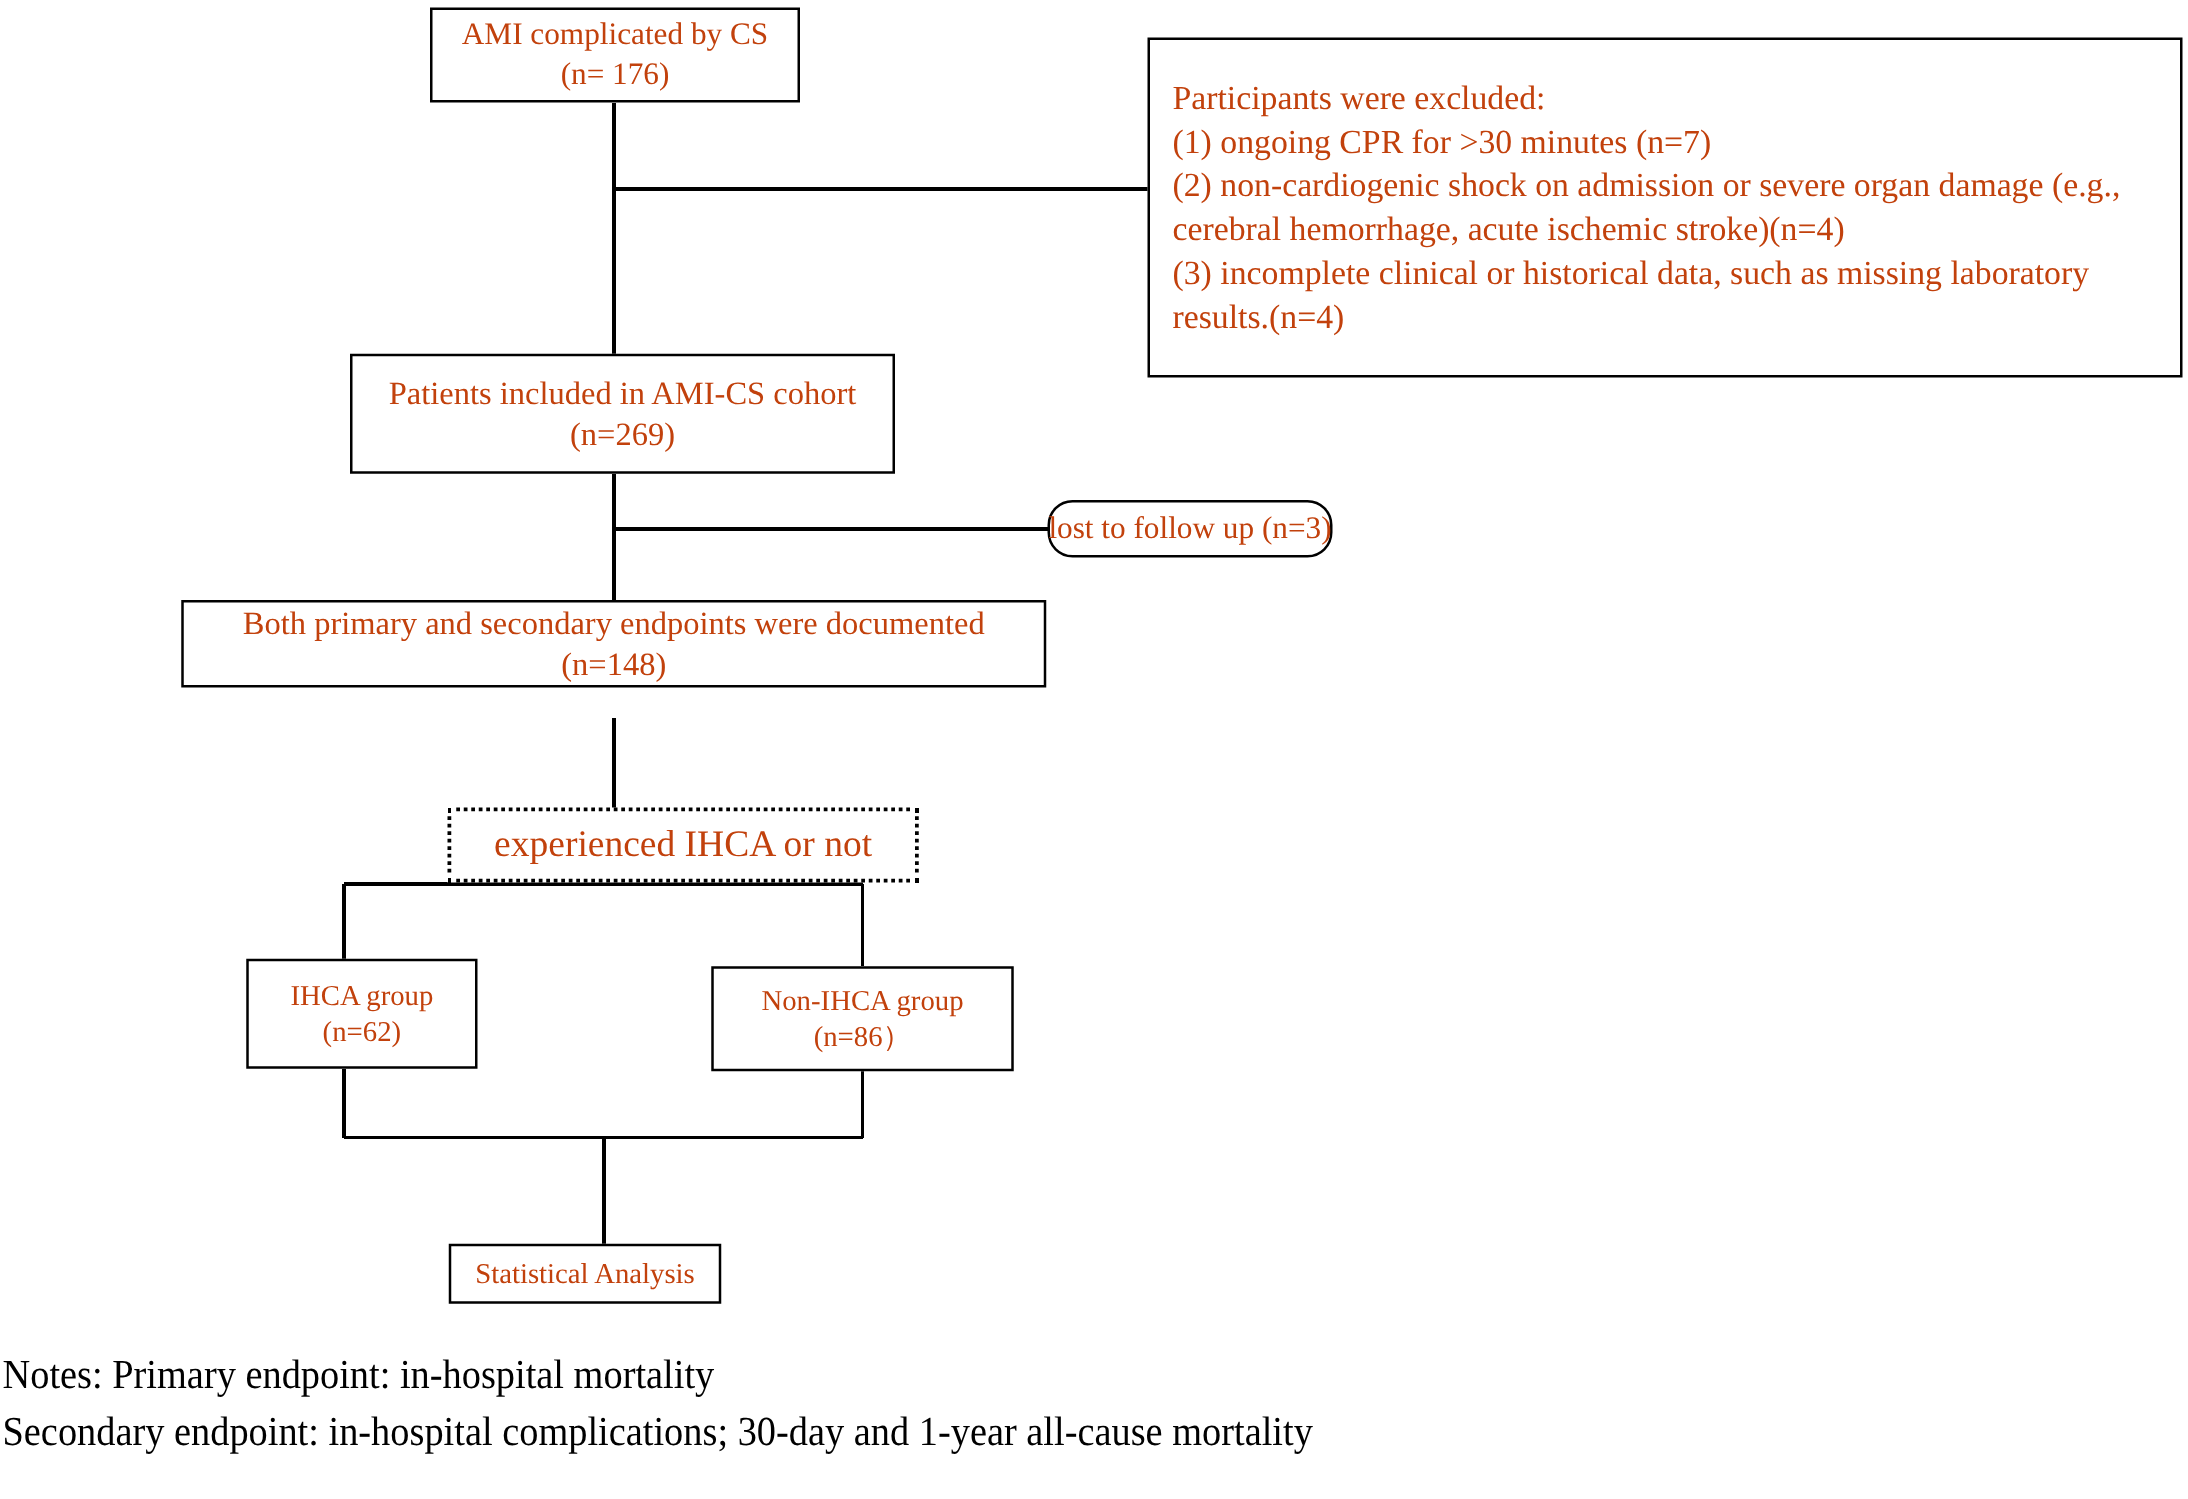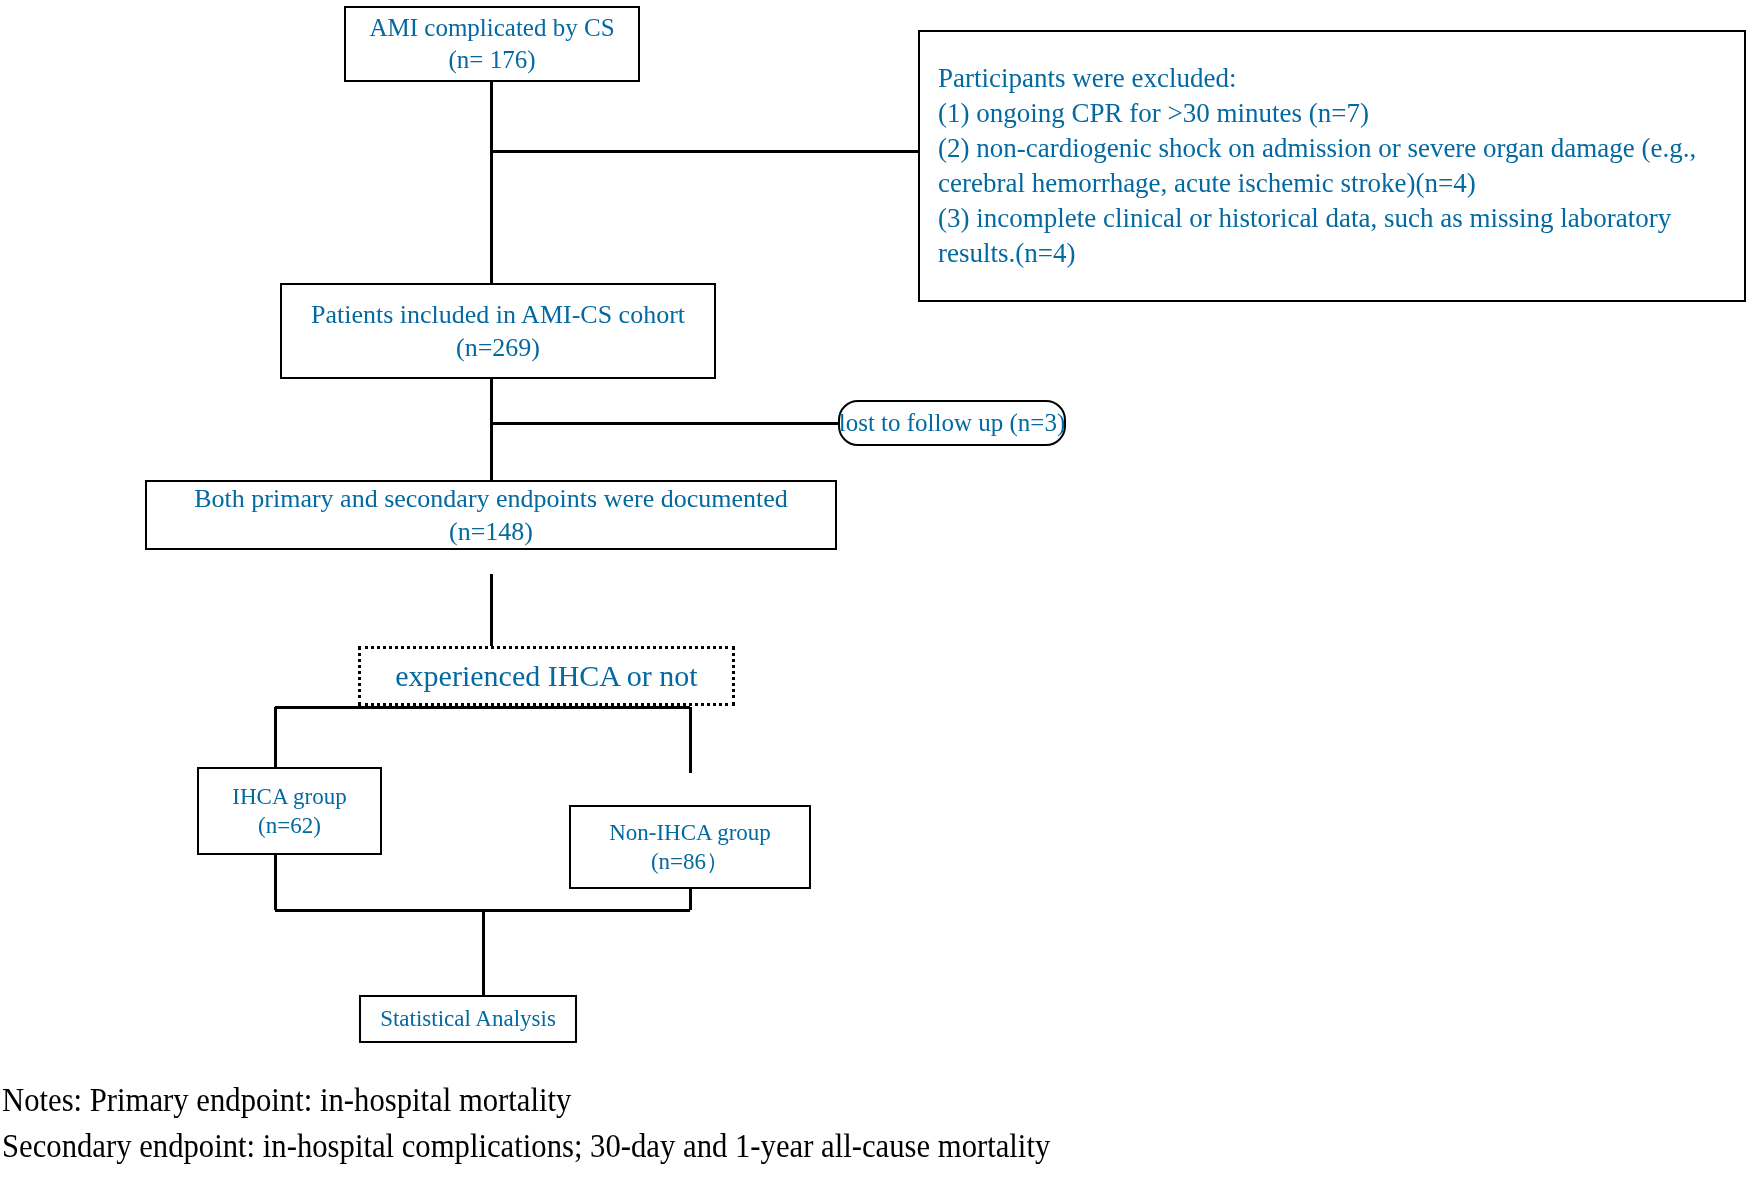--- a/index.html
+++ b/index.html
@@ -28,21 +28,21 @@
     position: absolute;
     box-sizing: border-box;
     border: 2px solid #000000;
     background: #ffffff;
     display: flex;
     flex-direction: column;
     align-items: center;
     justify-content: center;
     text-align: center;
     line-height: 1.28;
-    color: #0369a1;
+    color: #c2410c;
     z-index: 3;
   }
   .node .line {
     display: block;
     white-space: pre;
   }
   .node.dotted {
     border: 3px dotted #000000;
   }
   .node.leftalign {
@@ -53,21 +53,21 @@
 
   
   #node-ami          { left: 344px;  top: 6px;    width: 296px; height: 76px;  font-size: 25px; }
   #node-excluded     { left: 918px;  top: 30px;   width: 828px; height: 272px; font-size: 27px;
                        padding: 10px 18px; line-height: 1.30; justify-content: center; }
   #node-included     { left: 280px;  top: 283px;  width: 436px; height: 96px;  font-size: 26px; }
   #node-lost         { left: 838px;  top: 400px;  width: 228px; height: 46px;  font-size: 25px; border-radius: 20px; }
   #node-endpoints    { left: 145px;  top: 480px;  width: 692px; height: 70px;  font-size: 26px; }
   #node-ihca-question{ left: 358px;  top: 646px;  width: 377px; height: 60px;  font-size: 30px; }
   #node-ihca         { left: 197px;  top: 767px;  width: 185px; height: 88px;  font-size: 23px; }
-  #node-nonihca      { left: 569px;  top: 773px;  width: 242px; height: 84px;  font-size: 23px; margin-top: 32px; }
+  #node-nonihca      { left: 569px;  top: 773px;  width: 242px; height: 84px;  font-size: 23px; }
   #node-stats        { left: 359px;  top: 995px;  width: 218px; height: 48px;  font-size: 23px; }
 
   #node-excluded .line { text-align: left; white-space: normal; }
 
   .notes {
     position: absolute;
     left: 2px;
     top: 1078px;
     width: 1400px;
     font-family: "Liberation Serif", "DejaVu Serif", serif;

